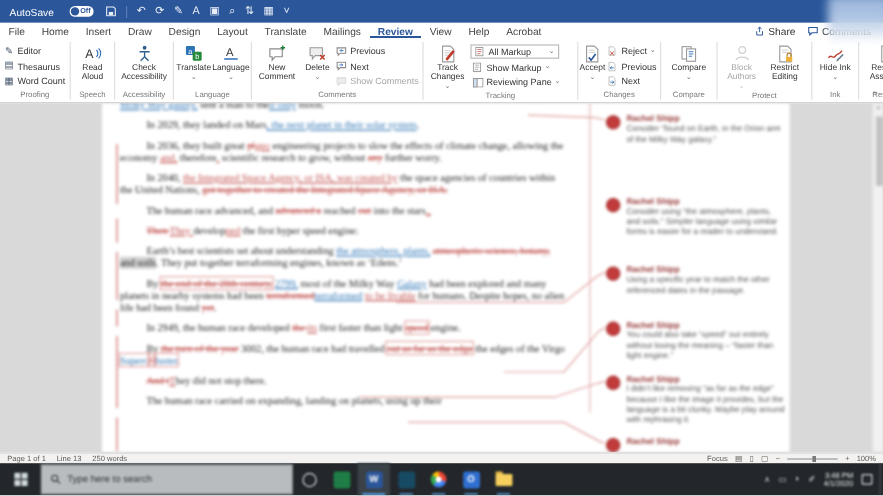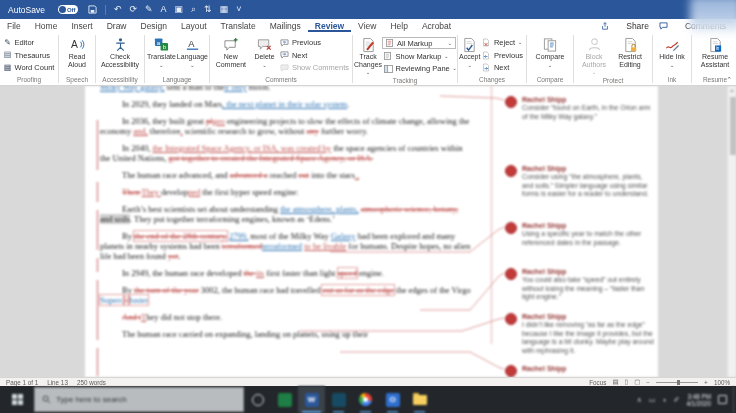--- a/index.html
+++ b/index.html
@@ -19,21 +19,21 @@
   .tb-right { position:absolute; right:2px; top:0; height:19px; display:flex; align-items:center; gap:9px; }
   .avatar { width:13px; height:13px; border-radius:50%; background:#5b93d0; color:#fff; font-size:6px; font-weight:bold; display:flex; align-items:center; justify-content:center; }
   .winbtn { color:#fff; font-size:9px; width:12px; text-align:center; }
   .blurpatch { position:absolute; right:-6px; top:-4px; width:52px; height:36px; background:linear-gradient(180deg,#9db8dd 0%,#b9cde8 55%,#e9eef6 100%); filter:blur(4px); border-radius:4px; opacity:.95; z-index:40; }
 
   
   .tabrow { position:absolute; left:0; top:19px; width:736px; height:13px; background:#fff; display:flex; align-items:center; font-size:8.5px; color:#444; }
   .tab { padding:0 7px; height:13px; display:flex; align-items:center; cursor:default; }
   .tab.active { color:#2b579a; font-weight:bold; box-shadow:inset 0 -2px 0 #2b579a; }
   .tabrow-right { margin-left:auto; display:flex; align-items:center; gap:10px; padding-right:10px; color:#2b579a; }
-  .tr-btn { display:flex; align-items:center; gap:17px; font-size:8.5px; color:#333; }
+  .tr-btn { display:flex; align-items:center; gap:3px; font-size:8.5px; color:#333; }
 
   
   .ribbon { position:absolute; left:0; top:32px; width:736px; height:54px; background:#fff; border-bottom:1px solid #d6d4d2; display:flex; align-items:stretch; padding:1px 1px 0 1px; overflow:hidden; }
   .rgroup { display:flex; flex-direction:column; flex:0 0 auto; }
   .rbody { display:flex; flex:1; align-items:flex-start; }
   .rlabel { font-size:6.5px; color:#7a7876; text-align:center; padding:1px 0 2px 0; position:relative; }
   .rsep { width:1px; background:#e1dfdd; margin:2px 1px; flex:0 0 auto; }
   .bigbtn { width:34px; display:flex; flex-direction:column; align-items:center; padding-top:3px; cursor:default; }
   .bigbtn .bi { height:17px; display:flex; align-items:center; justify-content:center; }
   .bigbtn .bl { font-size:7px; line-height:7.5px; text-align:center; color:#333; }
@@ -301,21 +301,21 @@
                 </svg>
               </span>
             <span>Show Comments</span>
           </div>
         </div>
       </div>
       <div class="rlabel">Comments</div>
     </div>
     <div class="rsep"></div>
 
-    <div class="rgroup" style="width:102px; position:relative">
+    <div class="rgroup" style="width:126px; position:relative">
       <div class="rbody">
         <div class="bigbtn" style="width:38px">
           <div class="bi">
             <svg width="15" height="16" viewBox="0 0 16 16">
                 <path d="M3 1h7l3 3v11H3z" fill="#fff" stroke="#9a9a9a"></path>
                 <path d="M5 5h5M5 7h6M5 9h4" stroke="#c9c9c9" stroke-width=".8"></path>
                 <path d="M5.5 12.5L12 4.5l1.8 1.4-6.5 8z" fill="#c0392b"></path>
               </svg>
           </div>
           <div class="bl"><span>Track Changes</span><br><span class="dd">⌄</span></div>

